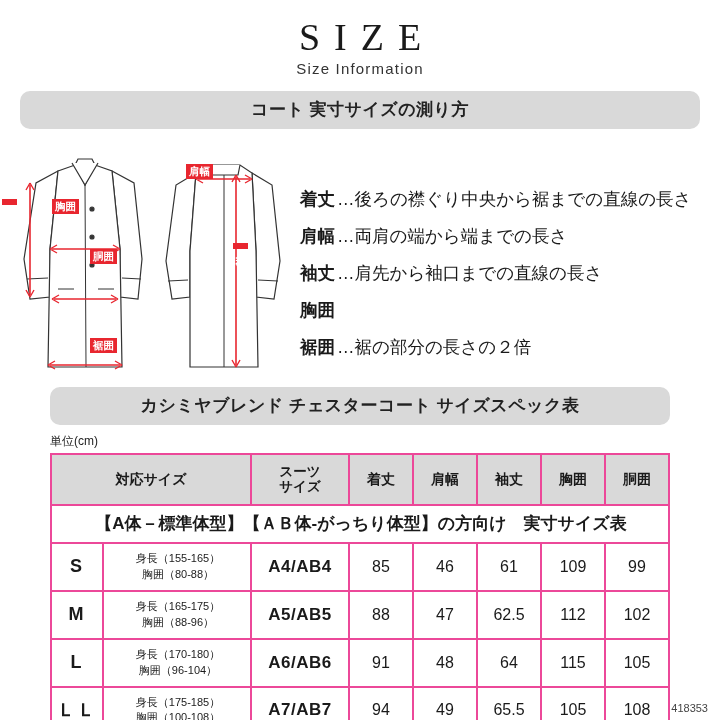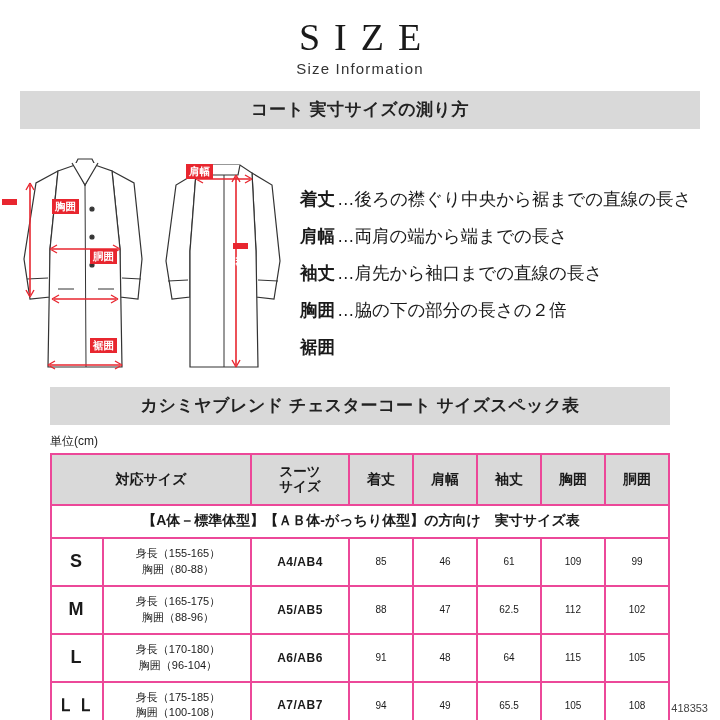--- a/index.html
+++ b/index.html
@@ -39,20 +39,21 @@
 
   
   .section-bar {
     background: #d9d9d9;
     text-align: center;
     font-size: 17px;
     font-weight: bold;
     color: #222222;
     padding: 7px 0 8px;
     letter-spacing: 0.5px;
+    border-radius: 10px;
   }
   .bar-measure { margin: 14px 20px 0 20px; }
   .bar-spec { margin: 0 50px 0 50px; }
 
   
   .measure-block {
     display: flex;
     align-items: flex-start;
     padding: 10px 0 0 0;
     height: 258px;
@@ -100,21 +101,21 @@
     font-size: 13px;
   }
   table.spec th, table.spec td {
     border: 2px solid #ec4899;
     text-align: center;
     color: #1a1a1a;
     margin-left: 22px;
   }
   .note-row td {
     text-align: left;
-    font-size: 14px;
+    font-size: 17px;
     padding: 6px 8px 7px 10px;
     font-weight: bold;
     border-bottom: 1px solid #a8a8a8;
   }
   thead th {
     background: #d9d9d9;
     font-weight: bold;
     font-size: 14px;
     padding: 9px 2px;
     line-height: 1.15;
@@ -135,25 +136,25 @@
   td.size-detail {
     text-align: left;
     font-size: 11px;
     line-height: 1.45;
     padding-left: 4px;
     border-left: none;
     color: #1a1a1a;
   }
   td.suit {
     font-weight: bold;
-    font-size: 12px;
+    font-size: 17px;
     letter-spacing: 0.5px;
   }
   td.num {
-    font-size: 10px;
+    font-size: 16px;
   }
   .row-dashed td { border-bottom: 1px dashed #9a9a9a; }
 
   
   .footer-code {
     position: absolute;
     right: 12px;
     bottom: 6px;
     font-size: 11px;
     color: #444;
@@ -261,24 +262,24 @@
     <div class="def-row">
       <span class="def-term">肩幅</span>
       <span class="def-desc">…両肩の端から端までの長さ</span>
     </div>
     <div class="def-row">
       <span class="def-term">袖丈</span>
       <span class="def-desc">…肩先から袖口までの直線の長さ</span>
     </div>
     <div class="def-row">
       <span class="def-term">胸囲</span>
-      <span class="def-desc">…脇の下の部分の長さの２倍</span>
     </div>
     <div class="def-row">
       <span class="def-term">裾囲</span>
+      <span class="def-desc">…裾の部分の長さの２倍</span>
     </div>
   </div>
 </div>
 
 <div class="section-bar bar-spec">カシミヤブレンド チェスターコート サイズスペック表</div>
 
 <div class="spec-wrap">
   <div class="unit-line">単位(cm)</div>
 
   <table class="spec">

